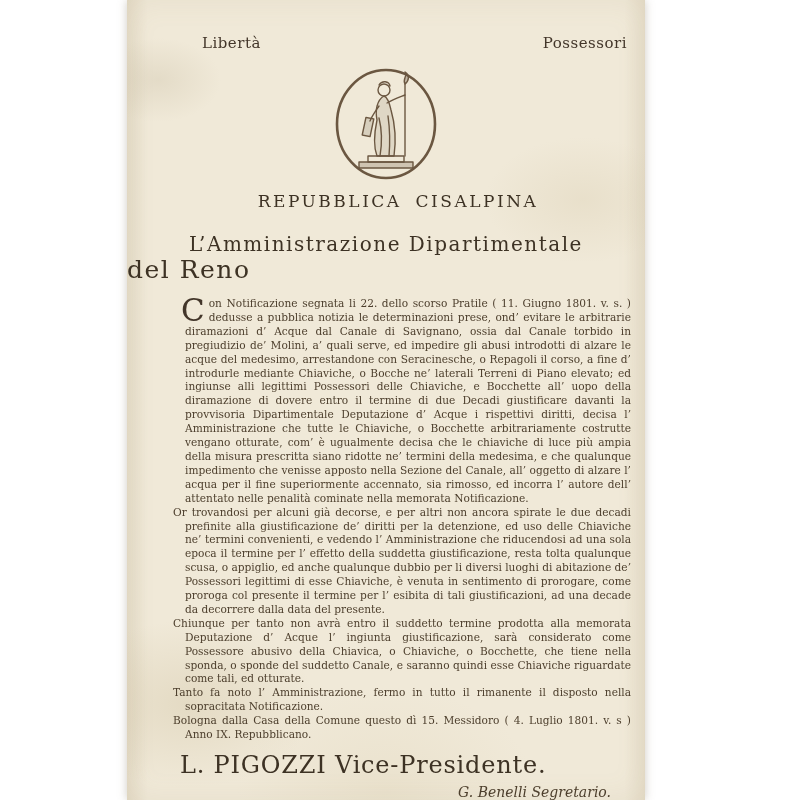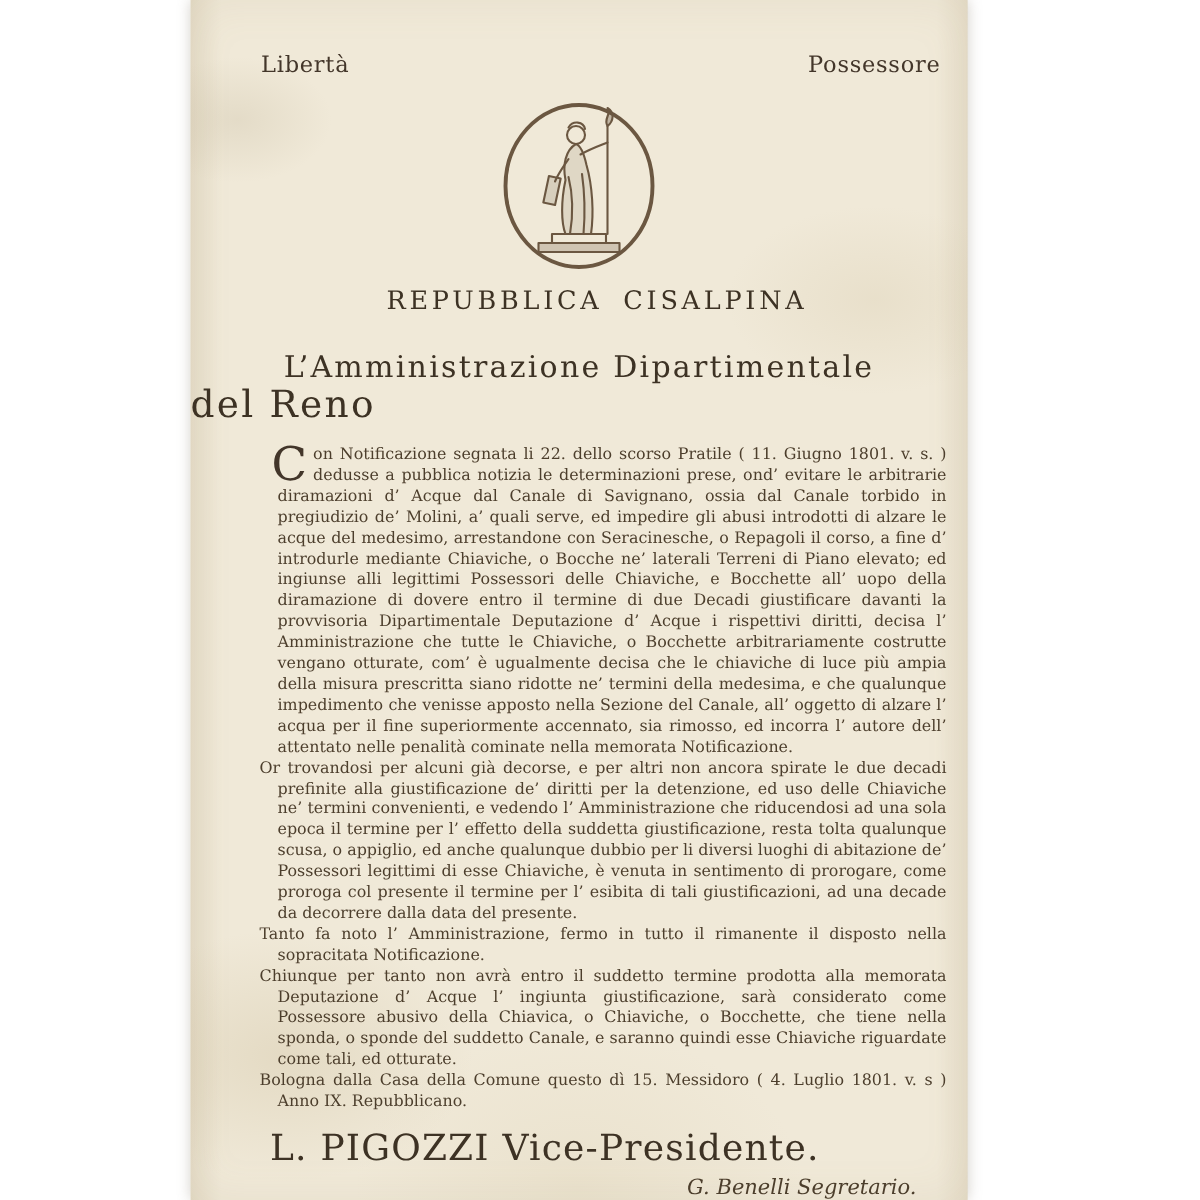--- a/index.html
+++ b/index.html
@@ -24,20 +24,21 @@
     box-shadow: 0 0 9px rgba(120,110,90,0.35), inset 0 0 30px rgba(160,140,100,0.10);
     color: #4a3b2a;
   }
   .mottos {
     display: flex;
     justify-content: space-between;
     padding: 34px 18px 0 47px;
     font-size: 15px;
     letter-spacing: 0.5px;
     color: #43362a;
+    margin-left: 28px;
   }
   .seal-wrap {
     margin-top: 14px;
     display: flex;
     justify-content: center;
   }
   .seal-wrap svg { display: block; }
   .title-republic {
     margin-top: 9px;
     text-align: center;
@@ -113,21 +114,21 @@
     color: #4c3e2c;
   }
 </style>
 </head>
 <body>
 
 <div class="paper">
 
   <div class="mottos">
     <span>Libertà</span>
-    <span>Possessore</span>
+    <span>Possessori</span>
   </div>
 
   <div class="seal-wrap">
     <svg width="108" height="116" viewBox="0 0 108 116">
       <g fill="none" stroke="#6b5741" stroke-width="2.6" stroke-linecap="round">
         <ellipse cx="54" cy="58" rx="49" ry="54"></ellipse>
       </g>
       <g fill="none" stroke="#6b5741" stroke-width="1.4" stroke-linecap="round" stroke-linejoin="round">
 
         <rect x="27" y="96" width="54" height="6" fill="rgba(107,87,65,0.25)"></rect>
@@ -151,22 +152,22 @@
     </svg>
   </div>
 
   <div class="title-republic">REPUBBLICA CISALPINA</div>
   <div class="title-admin">L’Amministrazione Dipartimentale</div>
   <div class="title-admin-sub">del Reno</div>
 
   <div class="doc-body">
     <p class="first"><span class="dropcap">C</span><span>on Notificazione segnata li 22. dello scorso Pratile ( 11. Giugno 1801. v. s. ) dedusse a pubblica notizia le determinazioni prese, ond’ evitare le arbitrarie diramazioni d’ Acque dal Canale di Savignano, ossia dal Canale torbido in pregiudizio de’ Molini, a’ quali serve, ed impedire gli abusi introdotti di alzare le acque del medesimo, arrestandone con Seracinesche, o Repagoli il corso, a fine d’ introdurle mediante Chiaviche, o Bocche ne’ laterali Terreni di Piano elevato; ed ingiunse alli legittimi Possessori delle Chiaviche, e Bocchette all’ uopo della diramazione di dovere entro il termine di due Decadi giustificare davanti la provvisoria Dipartimentale Deputazione d’ Acque i rispettivi diritti, decisa l’ Amministrazione che tutte le Chiaviche, o Bocchette arbitrariamente costrutte vengano otturate, com’ è ugualmente decisa che le chiaviche di luce più ampia della misura prescritta siano ridotte ne’ termini della medesima, e che qualunque impedimento che venisse apposto nella Sezione del Canale, all’ oggetto di alzare l’ acqua per il fine superiormente accennato, sia rimosso, ed incorra l’ autore dell’ attentato nelle penalità cominate nella memorata Notificazione.</span></p>
     <p>Or trovandosi per alcuni già decorse, e per altri non ancora spirate le due decadi prefinite alla giustificazione de’ diritti per la detenzione, ed uso delle Chiaviche ne’ termini convenienti, e vedendo l’ Amministrazione che riducendosi ad una sola epoca il termine per l’ effetto della suddetta giustificazione, resta tolta qualunque scusa, o appiglio, ed anche qualunque dubbio per li diversi luoghi di abitazione de’ Possessori legittimi di esse Chiaviche, è venuta in sentimento di prorogare, come proroga col presente il termine per l’ esibita di tali giustificazioni, ad una decade da decorrere dalla data del presente.</p>
+    <p>Chiunque per tanto non avrà entro il suddetto termine prodotta alla memorata Deputazione d’ Acque l’ ingiunta giustificazione, sarà considerato come Possessore abusivo della Chiavica, o Chiaviche, o Bocchette, che tiene nella sponda, o sponde del suddetto Canale, e saranno quindi esse Chiaviche riguardate come tali, ed otturate.</p>
     <p>Tanto fa noto l’ Amministrazione, fermo in tutto il rimanente il disposto nella sopracitata Notificazione.</p>
-    <p>Chiunque per tanto non avrà entro il suddetto termine prodotta alla memorata Deputazione d’ Acque l’ ingiunta giustificazione, sarà considerato come Possessore abusivo della Chiavica, o Chiaviche, o Bocchette, che tiene nella sponda, o sponde del suddetto Canale, e saranno quindi esse Chiaviche riguardate come tali, ed otturate.</p>
     <p>Bologna dalla Casa della Comune questo dì 15. Messidoro ( 4. Luglio 1801. v. s ) Anno IX. Repubblicano.</p>
   </div>
 
   <div class="sig-primary">L. PIGOZZI Vice-Presidente.</div>
   <div class="sig-secondary">G. Benelli Segretario.</div>
 
   <hr class="rule">
 
   <div class="imprint">In Bologna nella Stamperia del Sassi.</div>
 

